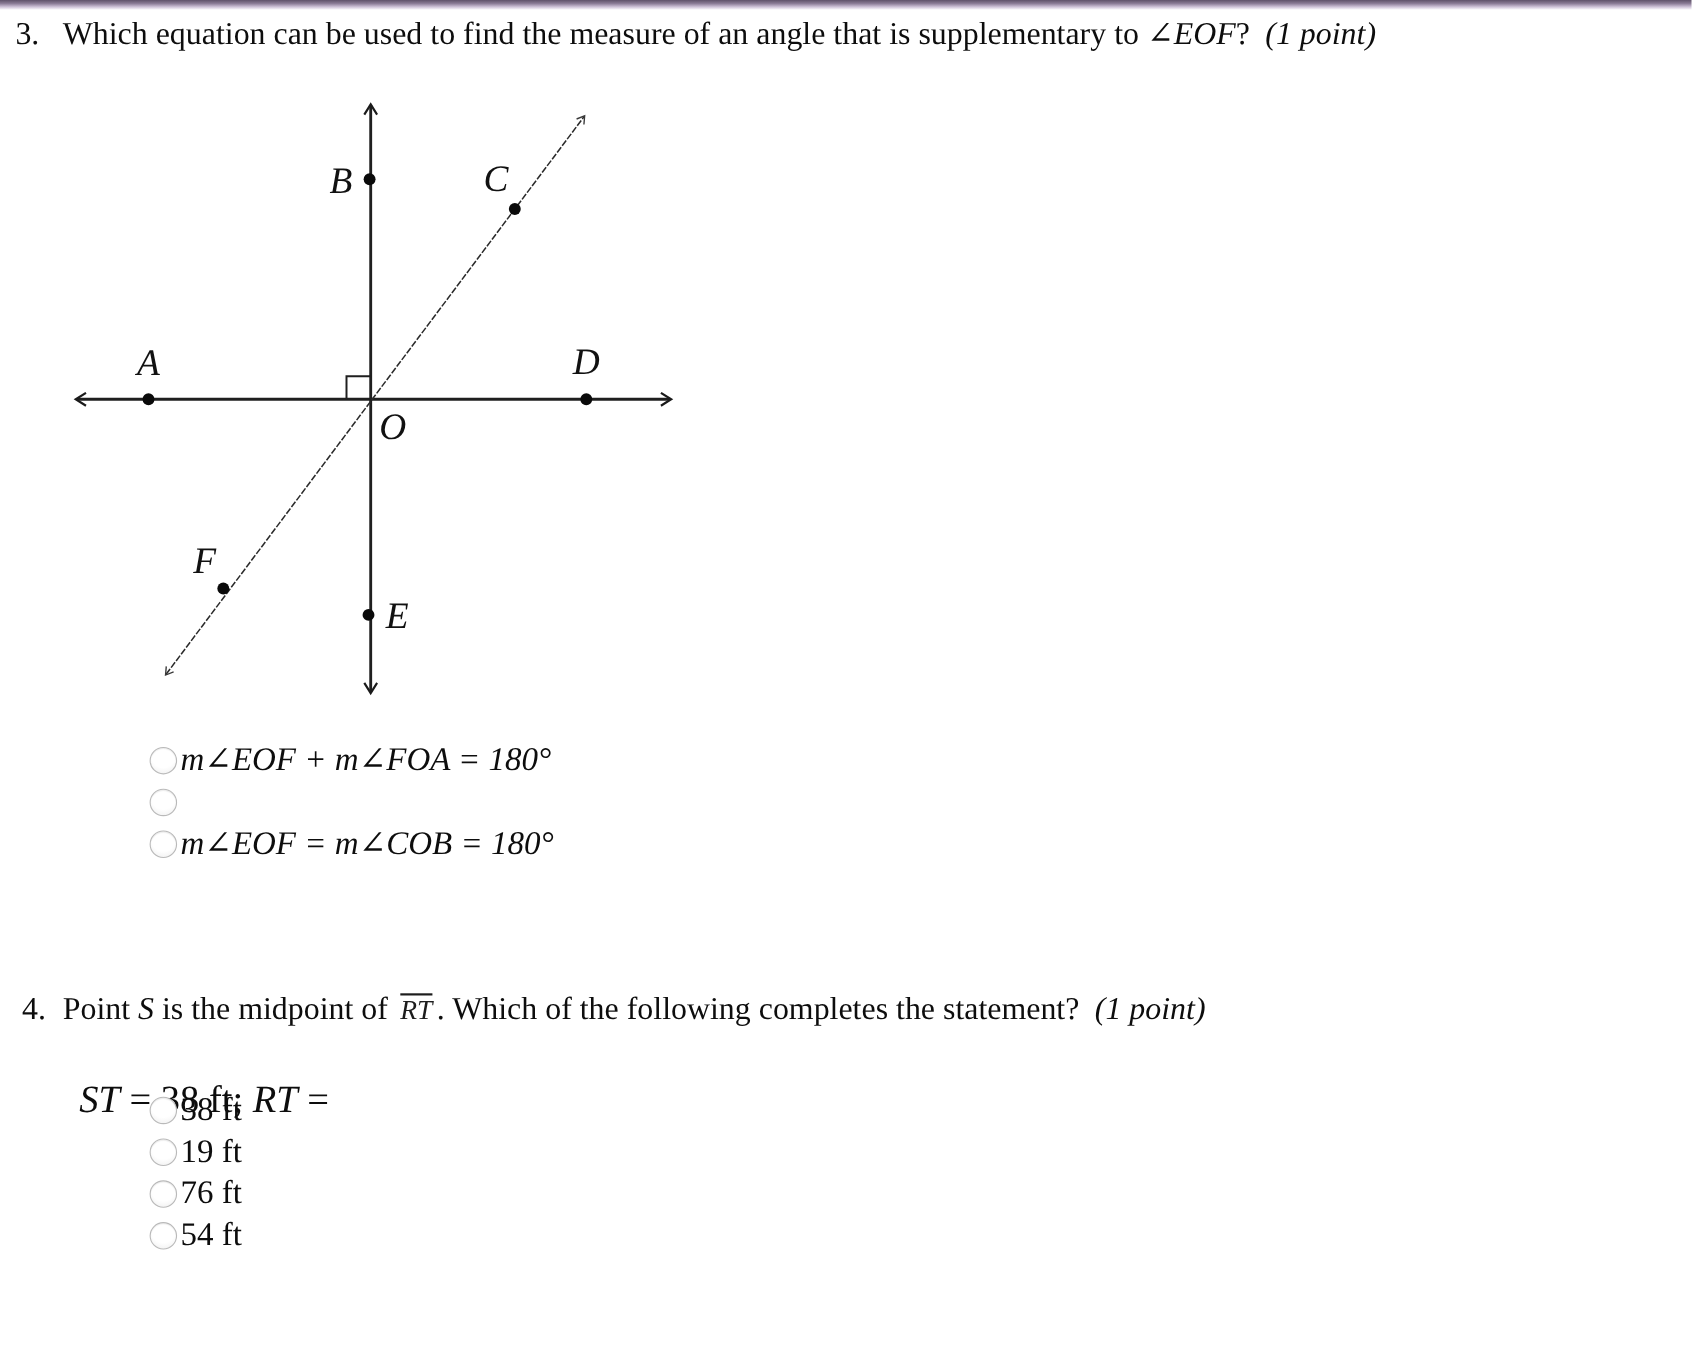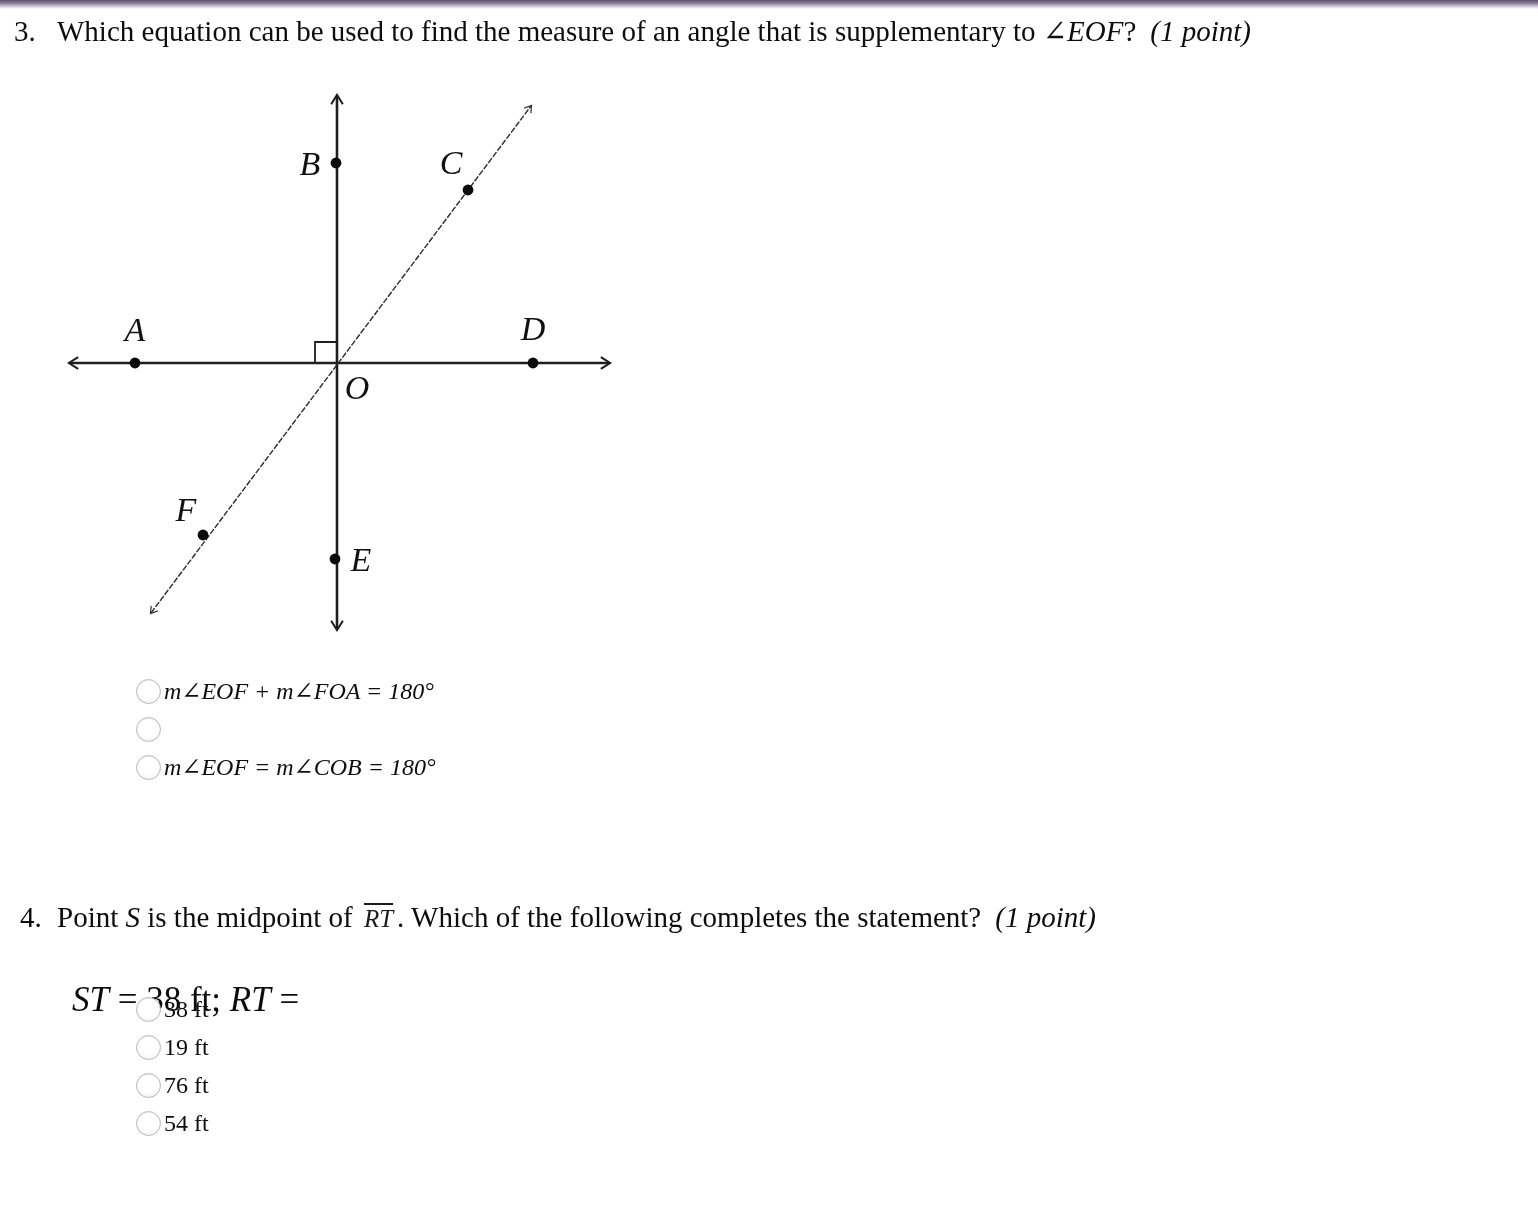--- a/index.html
+++ b/index.html
@@ -44,21 +44,21 @@
   #q4opts { left: 136px; top: 990px; }
   .optrow { display: flex; align-items: center; height: 38px; }
   .radio {
     flex: none;
     width: 25px; height: 25px;
     border-radius: 50%;
     border: 1.5px solid #b9b9b9;
     background: radial-gradient(circle at 50% 30%, #ffffff 55%, #ececec 100%);
     box-shadow: inset 0 1px 1px rgba(0,0,0,0.08);
   }
-  .optrow .lbl { margin-left: 3px; font-size: 24px; line-height: 36px; white-space: nowrap; }
+  .optrow .lbl { margin-left: 3px; font-size: 30px; line-height: 36px; white-space: nowrap; }
   #q3opts .lbl { font-style: italic; }
   .stmt {
     position: absolute; left: 72px; top: 982px;
     font-size: 35px; line-height: 36px; white-space: nowrap;
   }
   svg text {
     font-family: "Liberation Serif", "DejaVu Serif", serif;
     font-style: italic;
     font-size: 34px;
     fill: #111111;

